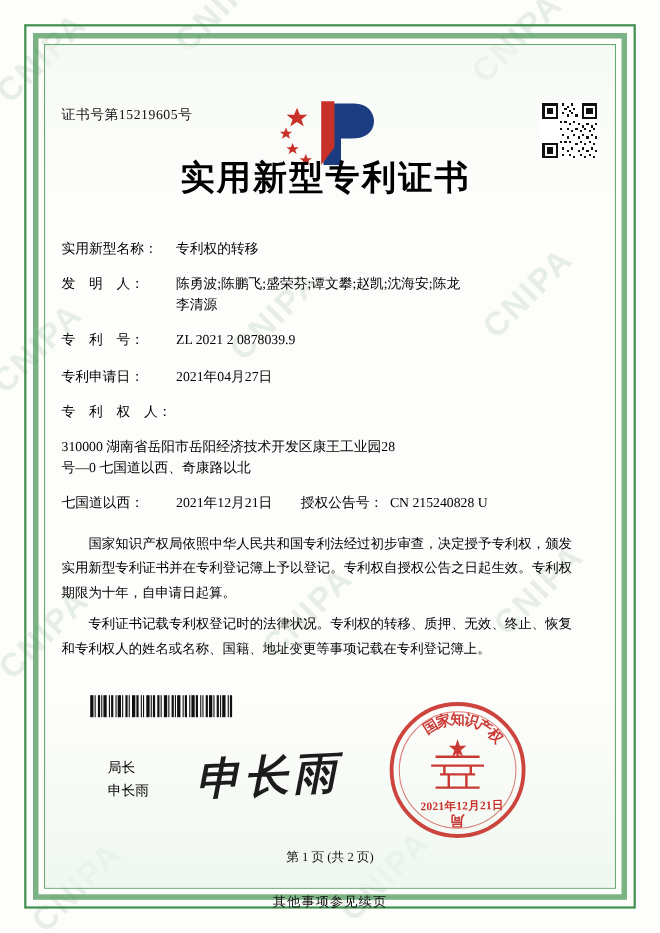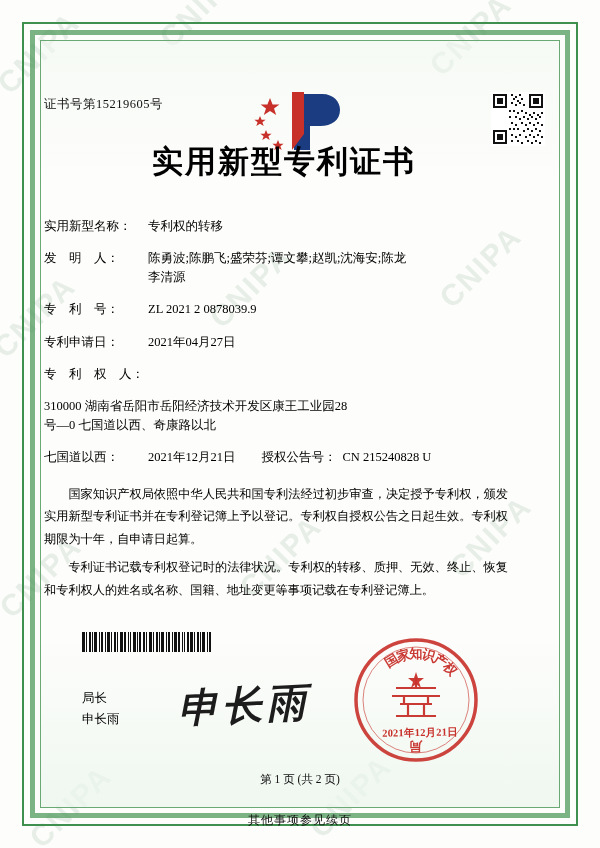--- a/index.html
+++ b/index.html
@@ -68,21 +68,21 @@
     width: 518px;
     height: 766px;
     background:
       linear-gradient(180deg, rgba(240,248,240,0.55) 0%, rgba(255,255,255,0.0) 18%),
       linear-gradient(0deg, rgba(236,246,237,0.8) 0%, rgba(255,255,255,0.0) 22%);
     pointer-events: none;
   }
   
   .content {
     position: absolute;
-    left: 44px;
+    left: 56px;
     top: 56px;
     width: 480px;
   }
   .cert-no {
     font-size: 12.5px;
     color: #111;
     letter-spacing: 0.5px;
     margin-top: 40px;
   }
   
@@ -162,21 +162,21 @@
     align-items: stretch;
   }
   .barcode i {
     display: block;
     background: #111;
     height: 100%;
   }
   
   .sign-label {
     position: absolute;
-    left: 82px;
+    left: 98px;
     top: 688px;
     font-size: 12.5px;
     line-height: 1.7;
     color: #000;
   }
   .sign-script {
     position: absolute;
     left: 178px;
     top: 678px;
     font-size: 40px;

